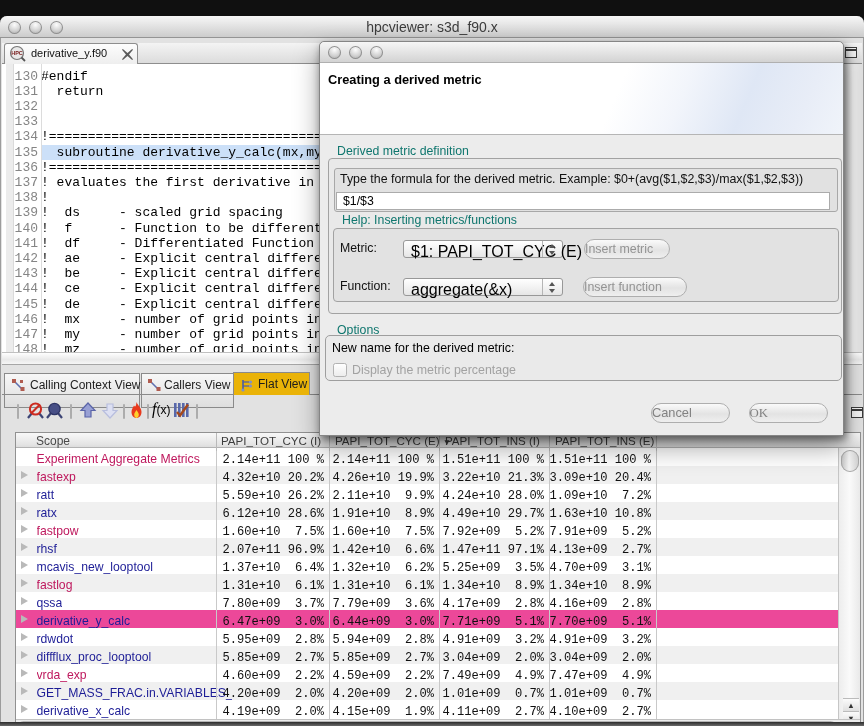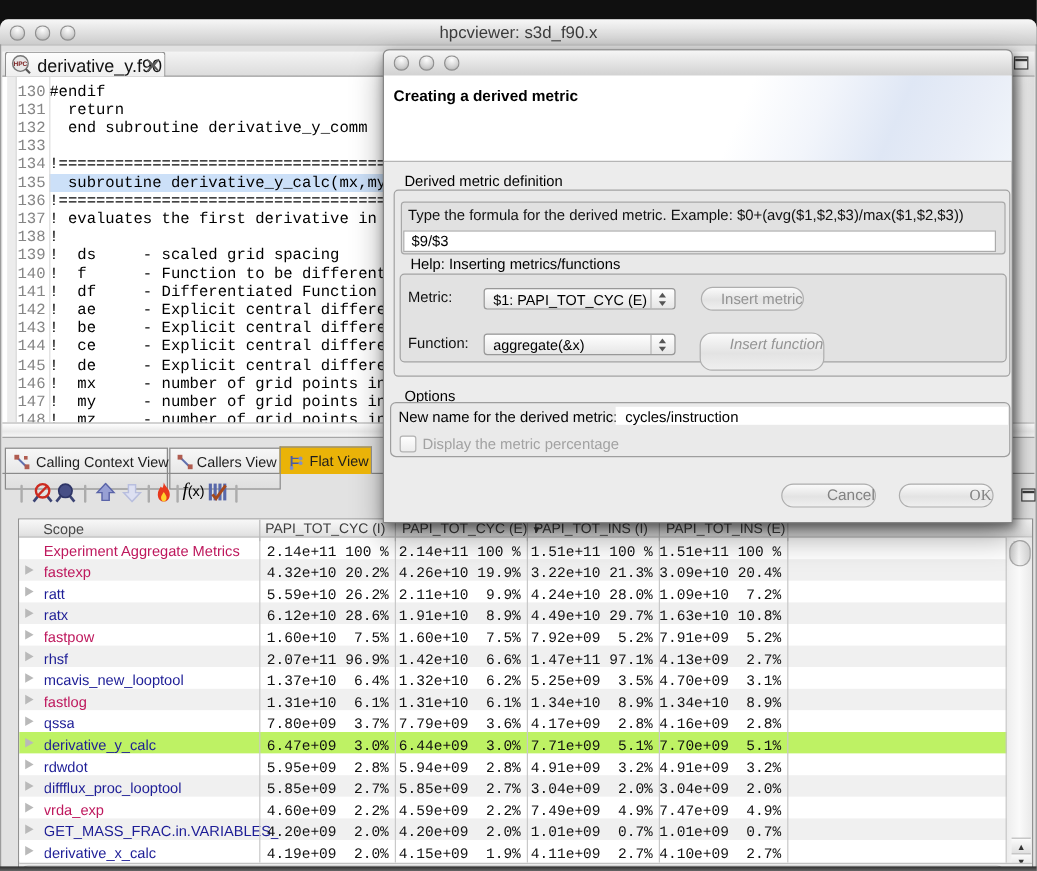--- a/index.html
+++ b/index.html
@@ -6,21 +6,21 @@
 #stage{position:relative;width:864px;height:726px;overflow:hidden;}
 #win{position:absolute;left:0;top:16px;width:864px;height:722px;background:#e2e2e2;border-radius:7px 7px 0 0;overflow:hidden;box-shadow:inset 0 0 0 1px #9c9c9c;}
 #bstrip{position:absolute;left:0;top:722px;width:864px;height:4px;background:linear-gradient(#2c2c2c,#6a6a6a);}
 
 #tbar{position:absolute;left:0;top:0;width:864px;height:22px;background:linear-gradient(#f7f7f7,#d9d9d9 70%,#cccccc);border-bottom:1px solid #949494;border-radius:7px 7px 0 0;box-sizing:border-box;}
 #tbar .tt{position:absolute;left:0;top:3px;width:100%;text-align:center;font-size:14px;color:#3c3c3c;}
 .lamp{position:absolute;top:5px;width:13px;height:13px;border-radius:50%;background:radial-gradient(circle at 50% 30%,#fdfdfd,#dadada 42%,#ababab 100%);box-shadow:inset 0 0 0 1px #8f8f8f, inset 0 1.5px 1px rgba(255,255,255,.95), inset 0 -1px 2px rgba(0,0,0,.08);}
 
 #edtabrow{position:absolute;left:2px;top:27px;width:860px;height:21px;background:linear-gradient(#f4f4f4,#dcdcdc);border-bottom:1px solid #8e8e8e;box-sizing:border-box;}
 #edtab{position:absolute;left:2px;top:0px;width:132px;height:20px;background:linear-gradient(#fdfdfd,#eeeeee);border:1px solid #8e8e8e;border-bottom:none;border-radius:3px 3px 0 0;}
-#edtab .lbl{position:absolute;left:26px;top:3px;font-size:15px;color:#111;}
+#edtab .lbl{position:absolute;left:26px;top:3px;font-size:11px;color:#111;}
 #maxico1{position:absolute;left:845px;top:31px;}
 .boxico{width:10px;height:9px;border:1px solid #3c3c3c;background:#f4f4f4;position:relative;}
 .boxico:before{content:"";position:absolute;left:0;top:1px;width:100%;height:1.5px;background:#3c3c3c;}
 #edbody{position:absolute;left:2px;top:48px;width:860px;height:288px;background:#fff;overflow:hidden;}
 #gutter{position:absolute;left:4px;top:0;width:7px;height:100%;background:#ececec;border-right:1px solid #dadada;}
 #rulerline{position:absolute;left:38.5px;top:0;width:1px;height:100%;background:#dcdcdc;}
 #hl135{position:absolute;left:39px;top:80.5px;width:821px;height:15.2px;background:#cce0f8;}
 .cl{position:absolute;left:0;width:860px;height:15.2px;font-family:"Liberation Mono",monospace;font-size:13px;line-height:15.2px;white-space:pre;}
 .cl .ln{position:absolute;right:824px;color:#858585;}
 .cl .ct{position:absolute;left:39px;color:#000;}
@@ -35,21 +35,21 @@
 #tabline{position:absolute;left:0;top:22px;width:860px;height:1px;background:#8a8a8a;}
 #toolbar{position:absolute;left:2px;top:379px;width:860px;height:31px;}
 .tsep{position:absolute;top:9px;width:2px;height:15px;background:#acacac;border-radius:1px;}
 #maxico2{position:absolute;left:851px;top:391px;}
 
 #tframe{position:absolute;left:15px;top:416px;width:846px;height:303px;background:#fff;border:1px solid #919191;box-sizing:border-box;}
 #tbody{position:absolute;left:0;top:0;width:844px;height:286px;overflow:hidden;}
 .row{position:absolute;left:0;width:844px;height:18px;}
 .rw{background:#fff;}
 .rg{background:#f0f0f0;}
-.rs{background:#bef264;text-align:center;}
+.rs{background:#ec4899;text-align:center;}
 .row .tri{position:absolute;left:5px;top:4.5px;width:0;height:0;border-left:7.5px solid #b9b9b9;border-top:4.5px solid transparent;border-bottom:4.5px solid transparent;}
 .row .sk,.row .sb{position:absolute;left:20.5px;top:3.5px;font-size:12.2px;white-space:nowrap;max-width:195px;overflow:hidden;}
 .sk{color:#be185d;}
 .sb{color:#1d1d96;}
 .num{position:absolute;top:4.5px;font-family:"Liberation Mono",monospace;font-size:12.1px;color:#111;white-space:pre;}
 .cdiv{position:absolute;top:15px;width:1px;height:271px;background:#c9c9c9;}
 #thead{position:absolute;left:0;top:0;width:844px;height:15px;background:linear-gradient(#f8f8f8,#e5e5e5 80%,#dddddd);border-bottom:1px solid #b3b3b3;box-sizing:border-box;}
 #thead .hc{position:absolute;top:1px;font-size:11.6px;color:#3d3d3d;white-space:nowrap;}
 #thead .hd{position:absolute;top:0;width:1px;height:18px;background:#b9b9b9;}
 #vsb{position:absolute;left:822px;top:15px;width:22px;height:271px;background:linear-gradient(90deg,#ededed,#fafafa 50%,#e9e9e9);border-left:1px solid #c6c6c6;box-sizing:border-box;}
@@ -57,32 +57,32 @@
 .sbtn{position:absolute;left:4px;width:16px;height:13px;background:linear-gradient(#fbfbfb,#dfdfdf);border-top:1px solid #bbb;font-size:7.5px;color:#333;text-align:center;line-height:13px;box-sizing:border-box;}
 #hsb{position:absolute;left:0;top:286px;width:844px;height:16px;background:#ececec;border-top:1px solid #c2c2c2;box-sizing:border-box;}
 #hthumb{position:absolute;left:1px;top:1px;width:820px;height:13px;border-radius:7px;background:linear-gradient(#fdfdfd,#dddddd 60%,#f0f0f0);box-shadow:inset 0 0 0 1px #b5b5b5;}
 
 #dlg{position:absolute;left:319px;top:25px;width:525px;height:395px;background:#ececec;border:1px solid #858585;border-radius:5px 5px 0 0;box-shadow:2px 4px 9px rgba(0,0,0,0.5),0 12px 26px rgba(0,0,0,0.35);box-sizing:border-box;}
 #dtbar{position:absolute;left:0;top:0;width:100%;height:21px;background:linear-gradient(#f6f6f6,#d3d3d3);border-bottom:1px solid #b0b0b0;border-radius:5px 5px 0 0;box-sizing:border-box;}
 #dtbar .lamp{top:4px;width:13px;height:13px;}
 #dhead{position:absolute;left:0;top:21px;width:100%;height:72px;background:linear-gradient(113deg,#ffffff 56%,#f2f5fb 68%,#dfe7f5 80%,#e8edf7 91%,#f0f4fa);border-bottom:1px solid #b5b5b5;box-sizing:border-box;}
 #dhead .h1{position:absolute;left:8px;top:9px;font-size:12.8px;font-weight:bold;color:#000;}
 #dhead .h2{position:absolute;left:12px;top:34px;font-size:12.1px;color:#000;}
-.glabel{position:absolute;font-size:12.3px;color:#000000;}
+.glabel{position:absolute;font-size:12.3px;color:#0f766e;}
 .gbox{position:absolute;border:1px solid #a2a2a2;border-radius:4px;background:#e9e9e9;box-sizing:border-box;}
 #fhint{position:absolute;left:5px;top:9px;width:504px;height:44px;background:#e1e1e1;border:1px solid #a8a8a8;border-radius:3px;box-sizing:border-box;}
 #fhint .txt{position:absolute;left:5px;top:2.5px;font-size:12.4px;color:#111;white-space:nowrap;}
 #finput{position:absolute;left:1px;top:23px;width:494px;height:18px;background:#fff;border:1px solid #ababab;box-sizing:border-box;font-size:12.3px;color:#000;padding-left:6px;line-height:16px;}
 #helpbox .rowlbl{position:absolute;left:6px;font-size:12.3px;color:#111;}
 .combo{position:absolute;width:160px;height:18px;background:linear-gradient(#ffffff,#e6e6e6);border:1px solid #989898;border-radius:3px;box-sizing:border-box;}
-.combo .ctext{position:absolute;left:7px;top:1.5px;font-size:12px;color:#000;white-space:nowrap;}
+.combo .ctext{position:absolute;left:7px;top:1.5px;font-size:16px;color:#000;white-space:nowrap;}
 .combo .stepper{position:absolute;right:0;top:0;width:19px;height:16px;border-left:1px solid #b5b5b5;}
 .combo .su{position:absolute;left:6px;top:2.5px;width:0;height:0;border-bottom:4px solid #555;border-left:3.5px solid transparent;border-right:3.5px solid transparent;}
 .combo .sd{position:absolute;left:6px;bottom:2.5px;width:0;height:0;border-top:4px solid #555;border-left:3.5px solid transparent;border-right:3.5px solid transparent;}
-.pill{position:absolute;border:1px solid #aeaeae;border-radius:10.5px;background:linear-gradient(#fafafa,#e3e3e3 55%,#efefef);text-align:right;font-size:12.4px;color:#939393;box-sizing:border-box;}
+.pill{position:absolute;border:1px solid #aeaeae;border-radius:10.5px;background:linear-gradient(#fafafa,#e3e3e3 55%,#efefef);text-align:left;font-size:12.4px;color:#939393;box-sizing:border-box;}
 #okcancel .pill{color:#828282;font-size:12.8px;}
 #optbox{position:absolute;left:5px;top:293px;width:517px;height:46px;border:1px solid #9e9e9e;border-radius:5px;background:#eaeaea;box-sizing:border-box;}
 #optname{position:absolute;left:6px;top:5px;font-size:12.4px;color:#000;}
 #optinput{position:absolute;left:187px;top:2.5px;width:327px;height:15px;background:#fff;font-size:12.4px;color:#000;padding-left:8px;line-height:19px;box-sizing:border-box;}
 #cb{position:absolute;left:7px;top:27px;width:12px;height:12px;background:linear-gradient(#fefefe,#ececec);border:1px solid #b2b2b2;border-radius:2.5px;}
 #cblbl{position:absolute;left:26px;top:27px;font-size:12.4px;color:#a2a2a2;}
 .ticon{position:absolute;}
 </style></head>
 <body>
 <div id="stage">
@@ -108,21 +108,21 @@
     </div>
   </div>
   <div id="maxico1" class="boxico"></div>
 
   <div id="edbody">
     <div id="gutter"></div>
     <div id="hl135"></div>
     <div id="codewrap">
 <div class="cl" style="top:0.0px"><span class="ln">130</span><span class="ct">#endif</span></div>
 <div class="cl" style="top:15.2px"><span class="ln">131</span><span class="ct">&nbsp;&nbsp;return</span></div>
-<div class="cl" style="top:30.4px"><span class="ln">132</span><span class="ct">&nbsp;&nbsp;end&nbsp;subroutine&nbsp;derivative_y_comm</span></div>
+<div class="cl" style="top:30.4px"><span class="ln">132</span></div>
 <div class="cl" style="top:45.6px"><span class="ln">133</span><span class="ct"></span></div>
 <div class="cl" style="top:60.8px"><span class="ln">134</span><span class="ct">!============================================================</span></div>
 <div class="cl" style="top:76.0px"><span class="ln">135</span><span class="ct">&nbsp;&nbsp;subroutine&nbsp;derivative_y_calc(mx,my,mz,n_spec,scale_1,f,df)</span></div>
 <div class="cl" style="top:91.2px"><span class="ln">136</span><span class="ct">!============================================================</span></div>
 <div class="cl" style="top:106.4px"><span class="ln">137</span><span class="ct">!&nbsp;evaluates&nbsp;the&nbsp;first&nbsp;derivative&nbsp;in&nbsp;y-direction&nbsp;using&nbsp;explicit</span></div>
 <div class="cl" style="top:121.6px"><span class="ln">138</span><span class="ct">!</span></div>
 <div class="cl" style="top:136.8px"><span class="ln">139</span><span class="ct">!&nbsp;&nbsp;ds&nbsp;&nbsp;&nbsp;&nbsp;&nbsp;-&nbsp;scaled&nbsp;grid&nbsp;spacing</span></div>
 <div class="cl" style="top:152.0px"><span class="ln">140</span><span class="ct">!&nbsp;&nbsp;f&nbsp;&nbsp;&nbsp;&nbsp;&nbsp;&nbsp;-&nbsp;Function&nbsp;to&nbsp;be&nbsp;differentiated</span></div>
 <div class="cl" style="top:167.2px"><span class="ln">141</span><span class="ct">!&nbsp;&nbsp;df&nbsp;&nbsp;&nbsp;&nbsp;&nbsp;-&nbsp;Differentiated&nbsp;Function</span></div>
 <div class="cl" style="top:182.4px"><span class="ln">142</span><span class="ct">!&nbsp;&nbsp;ae&nbsp;&nbsp;&nbsp;&nbsp;&nbsp;-&nbsp;Explicit&nbsp;central&nbsp;difference&nbsp;stencil&nbsp;coefficient</span></div>
@@ -363,48 +363,47 @@
       <div class="lamp" style="left:29px"></div>
       <div class="lamp" style="left:50px"></div>
     </div>
     <div id="dhead">
       <div class="h1">Creating a derived metric</div>
     </div>
     <div class="glabel" style="left:17px;top:102px">Derived metric definition</div>
     <div class="gbox" style="left:8px;top:116px;width:514px;height:156px">
       <div id="fhint">
         <div class="txt">Type the formula for the derived metric. Example: $0+(avg($1,$2,$3)/max($1,$2,$3))</div>
-        <div id="finput">$9/$3</div>
+        <div id="finput">$1/$3</div>
       </div>
       <div class="glabel" style="left:13px;top:54px">Help: Inserting metrics/functions</div>
       <div class="gbox" id="helpbox" style="left:4px;top:69px;width:506px;height:74px;background:#e2e2e2;">
         <div class="rowlbl" style="top:12px">Metric:</div>
         <div class="combo" style="left:69px;top:11px">
           <div class="ctext">$1: PAPI_TOT_CYC (E)</div>
           <div class="stepper">
                 <div class="su"></div>
                 <div class="sd"></div>
               </div>
         </div>
         <div class="pill" style="left:250px;top:10px;width:86px;height:20px;line-height:19px;">Insert metric</div>
         <div class="rowlbl" style="top:50px">Function:</div>
         <div class="combo" style="left:69px;top:49px">
           <div class="ctext">aggregate(&amp;x)</div>
           <div class="stepper">
                 <div class="su"></div>
                 <div class="sd"></div>
               </div>
         </div>
-        <div class="pill" style="left:249px;top:48px;width:104px;height:32px;line-height:19px;font-style:italic;">Insert function</div>
+        <div class="pill" style="left:249px;top:48px;width:104px;height:20px;line-height:19px;">Insert function</div>
       </div>
     </div>
     <div class="glabel" style="left:17px;top:281px">Options</div>
     <div id="optbox">
       <div id="optname">New name for the derived metric:</div>
-      <div id="optinput">cycles/instruction</div>
       <div id="cb"></div>
       <div id="cblbl">Display the metric percentage</div>
     </div>
     <div id="okcancel">
       <div class="pill" style="left:331px;top:361px;width:79px;height:19.5px;line-height:18px;">Cancel</div>
       <div class="pill" style="left:428.5px;top:361px;width:79px;height:19.5px;line-height:18px;font-family:Liberation Serif, serif;">OK</div>
     </div>
   </div>
 </div>
 <div id="bstrip"></div>

